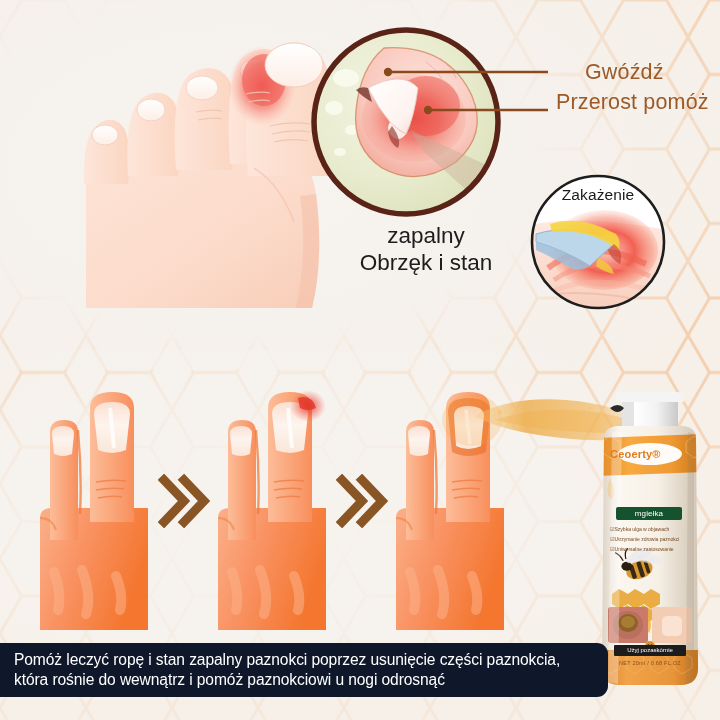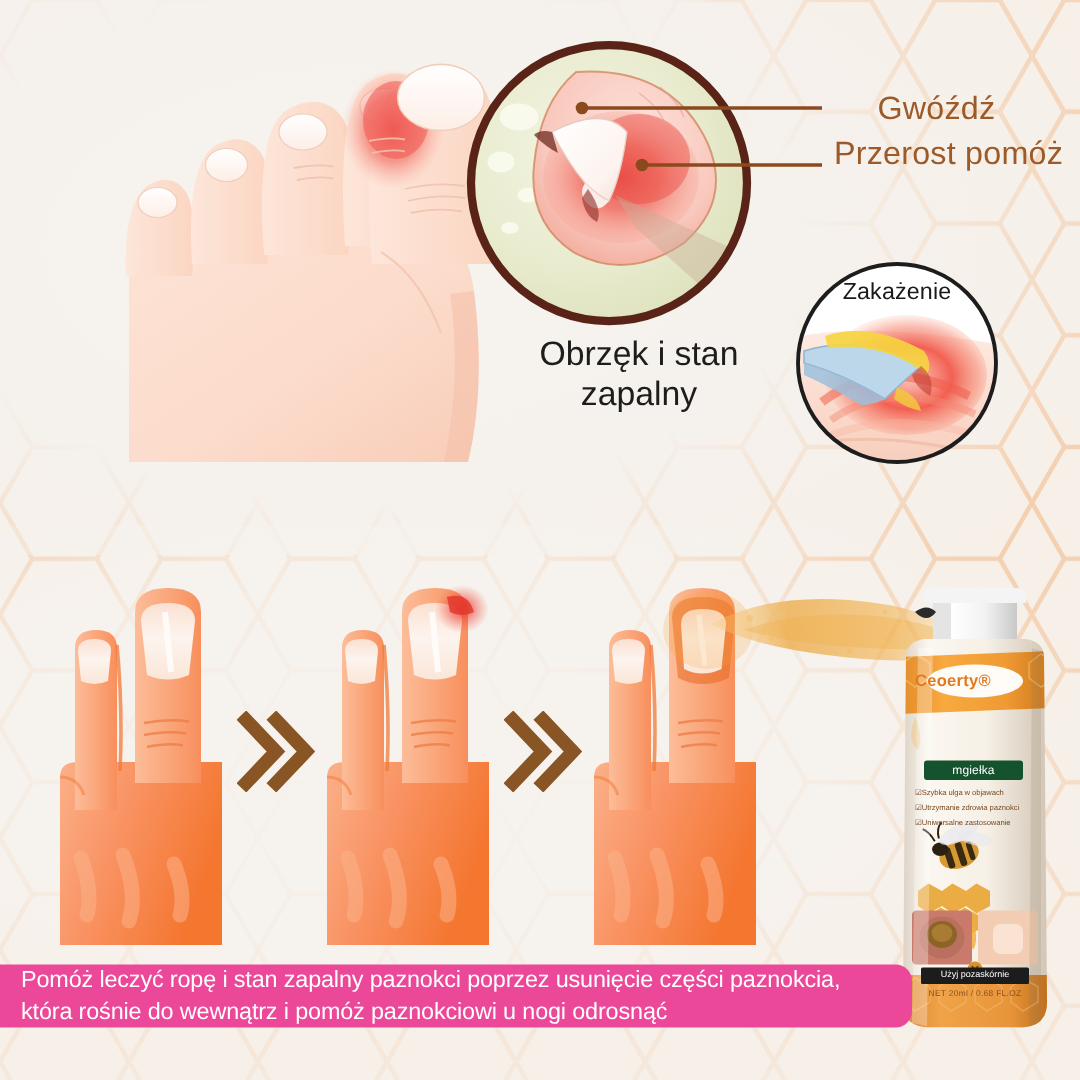--- a/index.html
+++ b/index.html
@@ -117,26 +117,26 @@
   }
   .btl-net {
     position: absolute; left: 14px; top: 268px; width: 96px;
     text-align: center; font-size: 5.6px; color: #8a4f22;
     letter-spacing: .2px;
   }
 
   
   .banner {
     position: absolute; left: 0; top: 643px;
-    width: 608px; height: 42px;
-    background: #ec4899;
+    width: 608px; height: 54px;
+    background: #0f172a;
     border-top-right-radius: 11px;
     border-bottom-right-radius: 11px;
     z-index: 8;
-    display: flex; align-items: flex-end;
+    display: flex; align-items: center;
   }
   .banner-text {
     color: #ffffff;
     font-size: 15.6px;
     line-height: 1.30;
     padding: 0 14px 0 14px;
     letter-spacing: -.1px;
   }
 </style>
 </head>
@@ -348,22 +348,22 @@
       <line x1="388" y1="72" x2="548" y2="72" stroke="#8a4a1e" stroke-width="2.4"></line>
 
       <circle cx="428" cy="110" r="4.2" fill="#8a4a1e"></circle>
       <line x1="428" y1="110" x2="548" y2="110" stroke="#8a4a1e" stroke-width="2.4"></line>
     </svg>
     <div class="co-label co-1">Gwóźdź</div>
     <div class="co-label co-2">Przerost pomóż</div>
   </div>
 
   <div class="layer swell-label">
+    <div>zapalny</div>
     <div>Obrzęk i stan</div>
-    <div>zapalny</div>
   </div>
 
   <div class="layer prog">
 
     <svg width="0" height="0" aria-hidden="true" style="position:absolute">
       <defs>
         <linearGradient id="orangeToe" x1="0" y1="0" x2="1" y2="0.4">
           <stop offset="0%" stop-color="#fbb089"></stop>
           <stop offset="45%" stop-color="#f99262"></stop>
           <stop offset="100%" stop-color="#f4762f"></stop>

